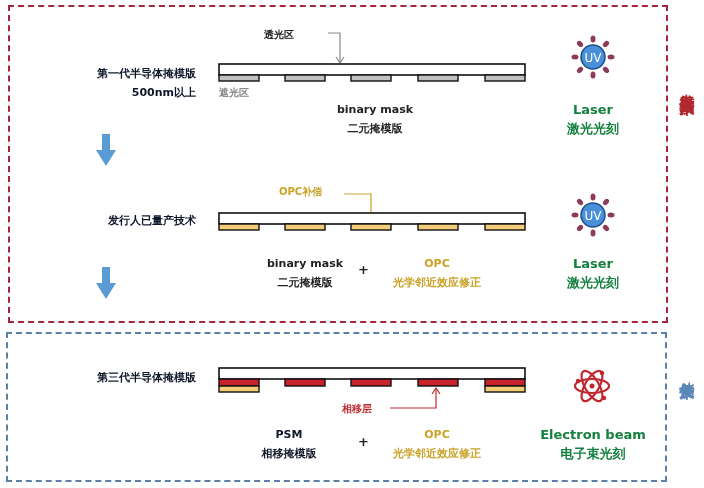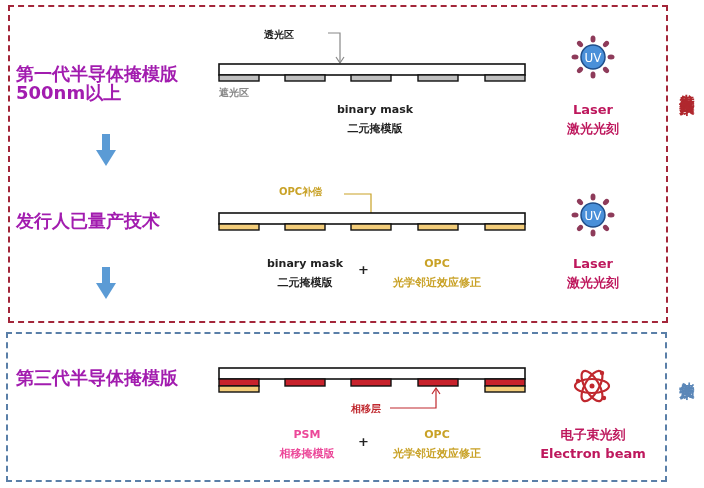--- a/index.html
+++ b/index.html
@@ -5,26 +5,26 @@
   html, body { margin: 0; padding: 0; background: #ffffff; }
   body { width: 704px; height: 488px; position: relative; overflow: hidden;
          font-family: "DejaVu Sans", "Liberation Sans", sans-serif; font-weight: bold; }
   .box { position: absolute; box-sizing: border-box; }
   #box-mass { left: 8px; top: 5px; width: 660px; height: 318px; border: 2px dashed #a3263a; }
   #box-reserve { left: 6px; top: 332px; width: 661px; height: 150px; border: 2px dashed #5a7fa8; }
   .side-label { position: absolute; writing-mode: vertical-rl; text-orientation: upright;
                 font-size: 15px; letter-spacing: 1px; }
   #side-mass { left: 677px; top: 82px; color: #b0282e; }
   #side-reserve { left: 677px; top: 370px; color: #5b87b8; }
-  .gen { position: absolute; width: 180px; text-align: left; font-size: 18px; color: #a21caf; line-height: 19px; }
+  .gen { position: absolute; width: 180px; text-align: right; font-size: 11px; color: #0f172a; line-height: 19px; }
   .arrow-down { position: absolute; left: 96px; width: 20px; height: 32px; }
   .caption { position: absolute; text-align: center; font-size: 11px; line-height: 19px; }
   .plus { position: absolute; font-size: 13px; color: #222; }
   .tag { position: absolute; font-size: 10px; }
-  .src { position: absolute; width: 110px; text-align: center; font-size: 13px; color: #be185d; line-height: 19px; }
+  .src { position: absolute; width: 110px; text-align: center; font-size: 13px; color: #15803d; line-height: 19px; }
   svg { position: absolute; overflow: visible; }
 </style>
 </head>
 <body>
 
 <div class="box" id="box-mass"></div>
 <div class="box" id="box-reserve"></div>
 <div class="side-label" id="side-mass">发行人已量产技术</div>
 <div class="side-label" id="side-reserve">储备技术</div>
 
@@ -97,22 +97,22 @@
     <rect x="1" y="26" width="40" height="6" fill="#f3cd7a"></rect>
     <rect x="67" y="19" width="40" height="7" fill="#c8222c"></rect>
     <rect x="133" y="19" width="40" height="7" fill="#c8222c"></rect>
     <rect x="200" y="19" width="40" height="7" fill="#c8222c"></rect>
     <rect x="267" y="19" width="40" height="7" fill="#c8222c"></rect>
     <rect x="267" y="26" width="40" height="6" fill="#f3cd7a"></rect>
   </g>
   <polyline points="172,48 218,48 218,28" fill="none" stroke="#c0282e" stroke-width="1.2"></polyline>
   <polyline points="214,34 218,28 222,34" fill="none" stroke="#c0282e" stroke-width="1.2"></polyline>
 </svg>
-<div class="tag" style="left:351px; top:402px; color:#c0282e;">相移层</div>
-<div class="caption" style="left:257px; top:425px; width:100px; color:#ec4899;">
+<div class="tag" style="left:342px; top:402px; color:#c0282e;">相移层</div>
+<div class="caption" style="left:239px; top:425px; width:100px; color:#0f172a;">
   <div>PSM</div>
   <div>相移掩模版</div>
 </div>
 <div class="plus" style="left:358px; top:434px;">+</div>
 <div class="caption" style="left:372px; top:425px; width:130px; color:#c9a227;">
   <div>OPC</div>
   <div>光学邻近效应修正</div>
 </div>
 
 <svg style="left:571px; top:35px; width:44px; height:44px;" viewBox="0 0 44 44">
@@ -160,15 +160,15 @@
 
 <div class="src" style="left:538px; top:100px;">
   <div>Laser</div>
   <div>激光光刻</div>
 </div>
 <div class="src" style="left:538px; top:254px;">
   <div>Laser</div>
   <div>激光光刻</div>
 </div>
 <div class="src" style="left:527px; top:425px; width:132px;">
+  <div>Electron beam</div>
   <div>电子束光刻</div>
-  <div>Electron beam</div>
 </div>
 
 </body></html>

